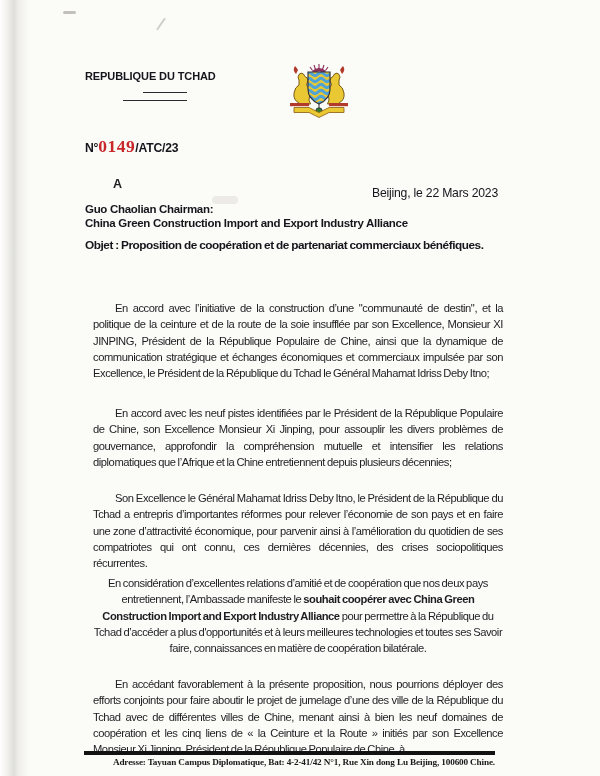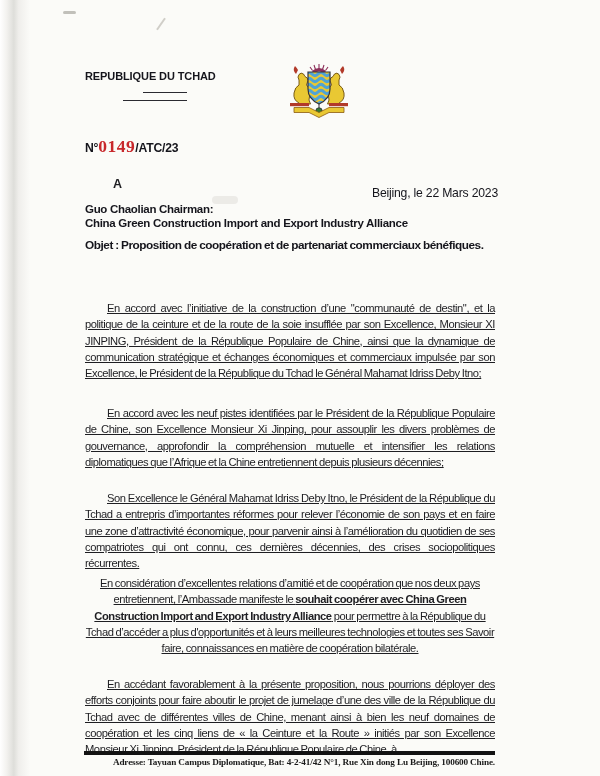--- a/index.html
+++ b/index.html
@@ -26,23 +26,23 @@
   
   .ref{position:absolute;left:85px;top:136px;font-weight:bold;font-size:12.2px;letter-spacing:-.2px;color:#15151c;display:inline-flex;align-items:baseline;}
   .ref .num{font-family:"Liberation Serif", serif;font-size:17.5px;color:#c8282c;letter-spacing:.5px;font-weight:bold;}
   .date{position:absolute;left:372px;top:142px;font-weight:normal;font-size:12.2px;letter-spacing:-.2px;color:#15151c;margin-top:44px;}
   
   .salutation{position:absolute;left:113px;top:177px;font-weight:bold;font-size:12.5px;}
   .recipient{position:absolute;left:85px;top:202px;font-weight:bold;font-size:11.5px;letter-spacing:-.3px;line-height:14px;white-space:nowrap;color:#15151c;}
   .subject{position:absolute;left:85px;top:238px;width:405px;font-weight:bold;font-size:11.8px;letter-spacing:-.45px;word-spacing:-.5px;line-height:15.5px;color:#15151c;}
   .subject .u{margin-top:16px;}
   
-  .para{position:absolute;left:85px;width:410px;margin:0;
+  .para{position:absolute;left:93px;width:410px;margin:0;
     font-size:11.2px;letter-spacing:-.45px;word-spacing:-.6px;line-height:16.35px;
-    text-align:justify;color:#1e1e22;text-decoration:underline;}
+    text-align:justify;color:#1e1e22;}
   .para.indent{text-indent:22px;}
   .para.ragged{text-align:center;}
   .p1{top:300px;} .p2{top:405px;} .p3{top:490px;} .p4{top:575px;} .p5{top:676px;}
   
   .footer-rule{position:absolute;left:84px;top:751px;width:411px;height:3.5px;background:#121212;}
   .footer-text{position:absolute;left:84px;top:757px;width:411px;text-align:right;white-space:nowrap;
     font-family:"Liberation Serif", serif;font-weight:bold;font-size:9.2px;letter-spacing:-.15px;color:#1a1a1a;}
 </style>
 </head>
 <body>

